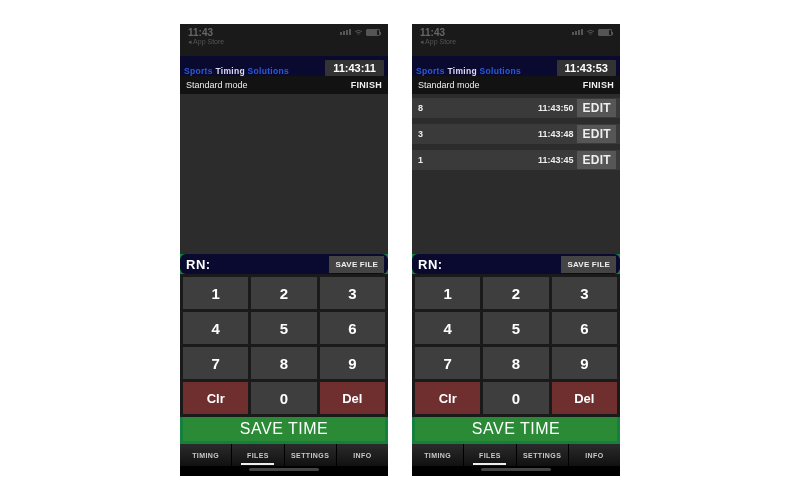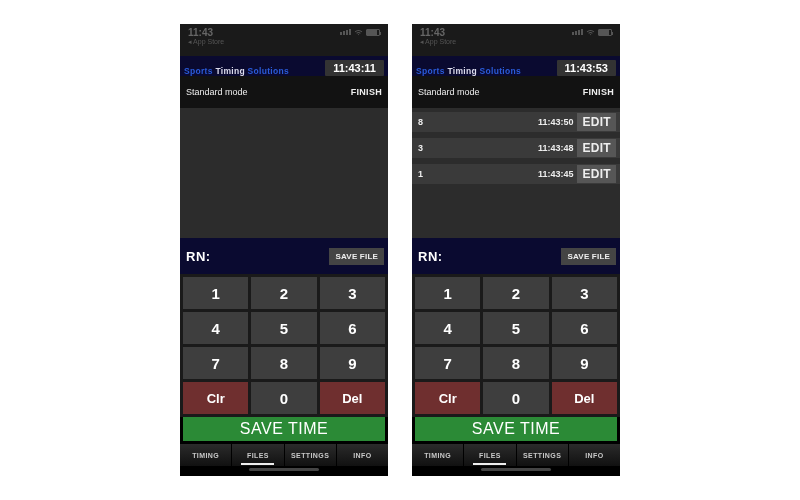--- a/index.html
+++ b/index.html
@@ -4,21 +4,21 @@
 <style>
   * { box-sizing: border-box; margin: 0; padding: 0; }
   body {
     background: #fff;
     font-family: -apple-system, BlinkMacSystemFont, "Helvetica Neue", Arial, sans-serif;
     width: 800px; height: 500px;
     display: flex; justify-content: center; align-items: center; gap: 24px;
   }
   .phone {
     width: 208px; height: 452px;
-    background: #000000;
+    background: #15803d;
     display: flex; flex-direction: column;
     overflow: hidden;
     position: relative;
   }
   
   .statusbar {
     height: 32px;
     background: #1a1a1a;
     color: #555;
     font-size: 9px;
@@ -46,21 +46,21 @@
     padding: 0 4px;
   }
   .brand { font-size: 8.5px; font-weight:700; letter-spacing:.3px; }
   .brand .w1 { color:#2a5bd8; } .brand .w2 { color:#dde; } .brand .w3 { color:#2a5bd8; }
   .clockbox {
     background:#333; color:#fff; font-weight:700; font-size:11px;
     padding: 2px 8px; border-radius:1px;
     font-variant-numeric: tabular-nums;
   }
   .modebar {
-    height: 32px;
+    height: 18px;
     background:#121212; color:#eee;
     display:flex; justify-content:space-between; align-items:center;
     padding: 0 6px; font-size:9px;text-align:center;
   }
   .modebar .right { font-weight:700; letter-spacing:.3px; }
   
   .listarea {
     flex: 1 1 auto;
     background:#2c2c2c;
     padding: 4px 0 0 0;
@@ -72,23 +72,24 @@
     color:#eee; font-size:9px;
   }
   .row .num { font-weight:600; }
   .row .t { font-variant-numeric: tabular-nums; font-weight:600; margin-left:auto; margin-right:4px; }
   .row .edit {
     background:#565656; color:#eee; font-size:12px; font-weight:600;
     padding:2px 5px; letter-spacing:.3px;
   }
   
   .rnbar {
-    height:36px; background:#0a0a30;
+    height:20px; background:#0a0a30;
     display:flex; align-items:center; justify-content:space-between;
     padding:0 4px 0 6px;
+    border-radius:6px;
   }
   .rnbar .rn { color:#fff; font-weight:700; font-size:13px; letter-spacing:.5px; }
   .savefile {
     background:#444; color:#eee; font-size:8px; font-weight:700;
     padding:4px 6px; letter-spacing:.2px;
   }
   
   .keypad {
     display:grid; grid-template-columns: repeat(3,1fr); grid-template-rows: repeat(4,32px);
     gap:3px; padding:3px; background:#1a1a1a;

